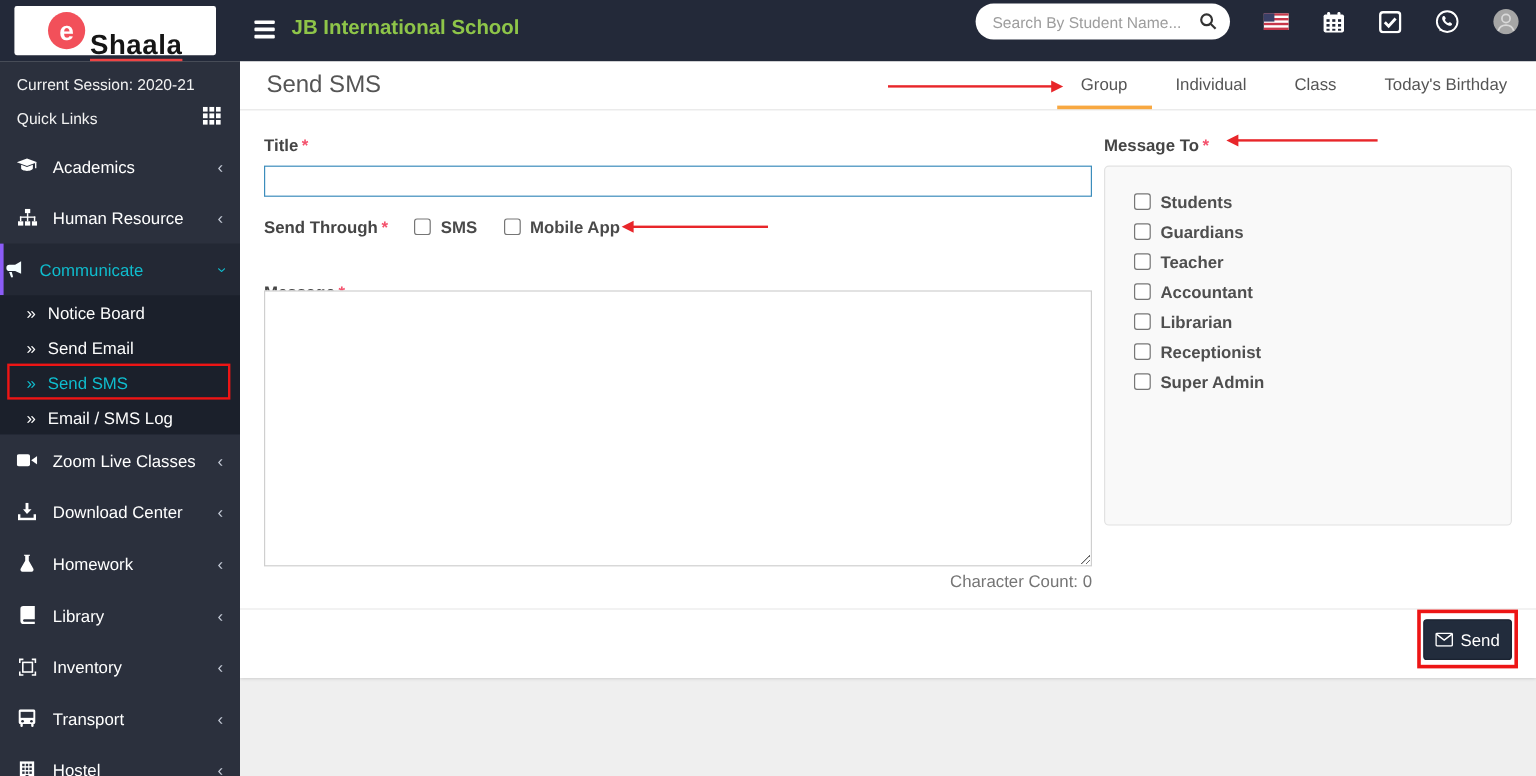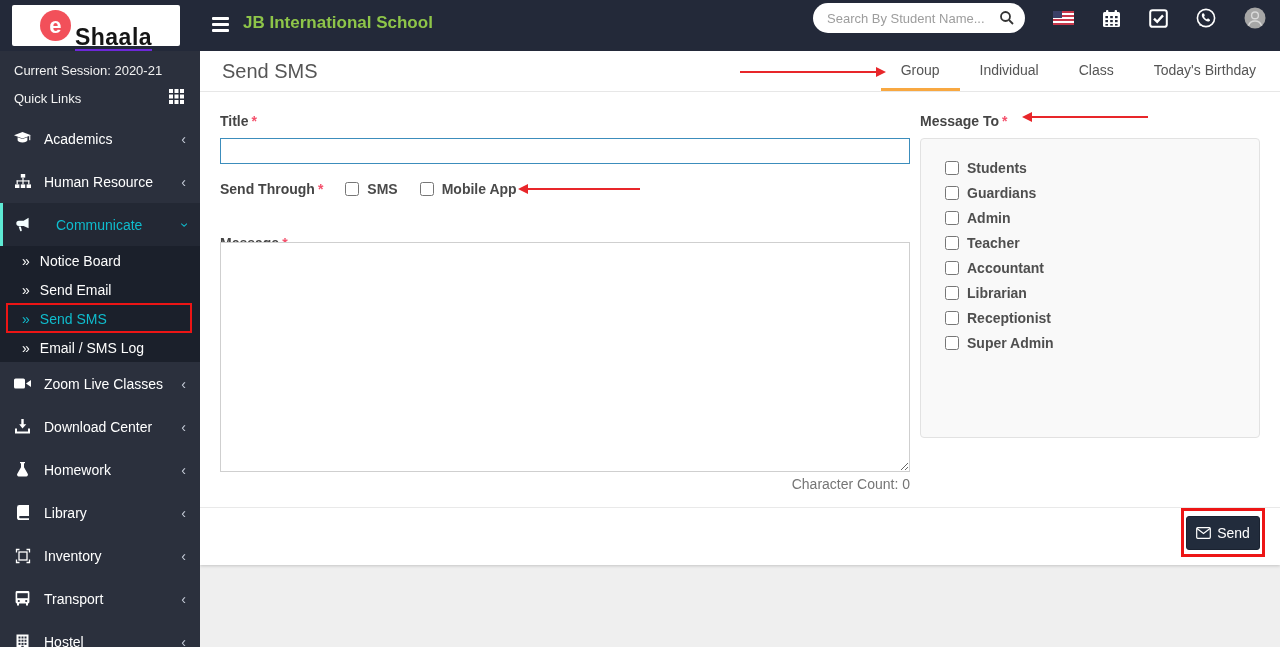--- a/index.html
+++ b/index.html
@@ -5,42 +5,42 @@
   * { margin:0; padding:0; box-sizing:border-box; }
   html,body { width:1280px; height:647px; overflow:hidden; }
   body { font-family:"Liberation Sans", sans-serif; background:#efefef; position:relative; }
 
   
   .header { position:absolute; left:0; top:0; width:1280px; height:51px; background:#232939; z-index:30; }
   .logo-box { position:absolute; left:12px; top:5px; width:168px; height:41px; background:#fff; border-radius:2px;
               display:flex; align-items:center; justify-content:center; gap:4px; }
   .logo-e { width:31px; height:31px; border-radius:50%; background:#f2505a; color:#fff; font-weight:bold;
             font-size:22px; display:flex; align-items:center; justify-content:center; }
-  .logo-rest { font-size:23px; font-weight:bold; color:#151515; border-bottom:2px solid #6d28d9; line-height:1.05;
+  .logo-rest { font-size:23px; font-weight:bold; color:#151515; border-bottom:2px solid #ef4444; line-height:1.05;
                letter-spacing:.5px;margin-top:25px; }
   .hamburger { position:absolute; left:212px; top:17px; width:17px; height:15px; display:flex; flex-direction:column;
                justify-content:space-between; cursor:pointer; }
   .hamburger span { display:block; height:3px; background:#fff; border-radius:1px; }
   .school-name { position:absolute; left:243px; top:13px; font-size:17px; font-weight:bold; color:#8ec549; }
   .header-right { position:absolute; right:0; top:0; height:36px; display:flex; align-items:center; gap:28px; padding-right:14px; }
   .search-pill { width:212px; height:30px; background:#fff; border-radius:15px; display:flex; align-items:center; padding:0 10px 0 14px; }
   .search-pill input { flex:1; border:none; outline:none; font-size:13px; color:#333; background:transparent; min-width:0;
                        font-family:"Liberation Sans", sans-serif; }
   .search-pill input::placeholder { color:#9d9d9d; }
   .hicon { display:flex; align-items:center; justify-content:center; cursor:pointer; }
 
   
   .sidebar { position:absolute; left:0; top:51px; width:200px; height:596px; background:#2b303d; color:#fff; z-index:20; }
   .session { padding:12px 14px 2px 14px; font-size:13px; color:#f2f2f2; }
   .quicklinks { display:flex; align-items:center; justify-content:space-between; padding:9px 16px 8px 14px; font-size:13px; color:#f2f2f2; cursor:pointer; }
   .nav { margin-top:2px; }
   .nav-item { height:43px; display:flex; align-items:center; padding:0 14px; cursor:pointer; font-size:14px; color:#fff; }
   .nav-item .nicon { width:17px; margin-right:13px; display:flex; justify-content:center; }
   .nav-item .chev { margin-left:auto; color:#c6ccd8; font-size:14px; line-height:1; }
-  .nav-item.active { background:#232834; color:#0fbccd; border-left:3px solid #5eead4; padding-left:11px;gap:12px; }
+  .nav-item.active { background:#232834; color:#0fbccd; border-left:3px solid #8b5cf6; padding-left:0; }
   .nav-item.active .chev { color:#0fbccd; display:inline-block; transform:rotate(-90deg); }
   .submenu { background:#1b202b; }
   .submenu-item { position:relative; height:29px; display:flex; align-items:center; padding:0 14px 0 22px; font-size:14px; color:#fdfdfd; cursor:pointer; }
   .submenu-item .dbl { color:#fdfdfd; margin-right:10px; font-size:14px; }
   .submenu-item.active, .submenu-item.active .dbl { color:#0fbccd; }
   .hl-box-sms { position:absolute; left:6px; right:8px; top:-1px; bottom:0px; border:2px solid #ed1515; pointer-events:none; }
 
   
   .main { position:absolute; left:200px; top:51px; width:1080px; height:596px; background:#efefef; }
   .card { position:absolute; left:0; top:0; width:1080px; height:514px; background:#fff; box-shadow:0 1px 3px rgba(0,0,0,.18); }
@@ -387,24 +387,20 @@
       <label class="cb-row">
         <input type="checkbox" style="">
         <span>Students</span>
       </label>
       <label class="cb-row">
         <input type="checkbox" style="">
         <span>Guardians</span>
       </label>
       <label class="cb-row">
         <input type="checkbox" style="">
-        <span>Admin</span>
-      </label>
-      <label class="cb-row">
-        <input type="checkbox" style="">
         <span>Teacher</span>
       </label>
       <label class="cb-row">
         <input type="checkbox" style="">
         <span>Accountant</span>
       </label>
       <label class="cb-row">
         <input type="checkbox" style="">
         <span>Librarian</span>
       </label>

